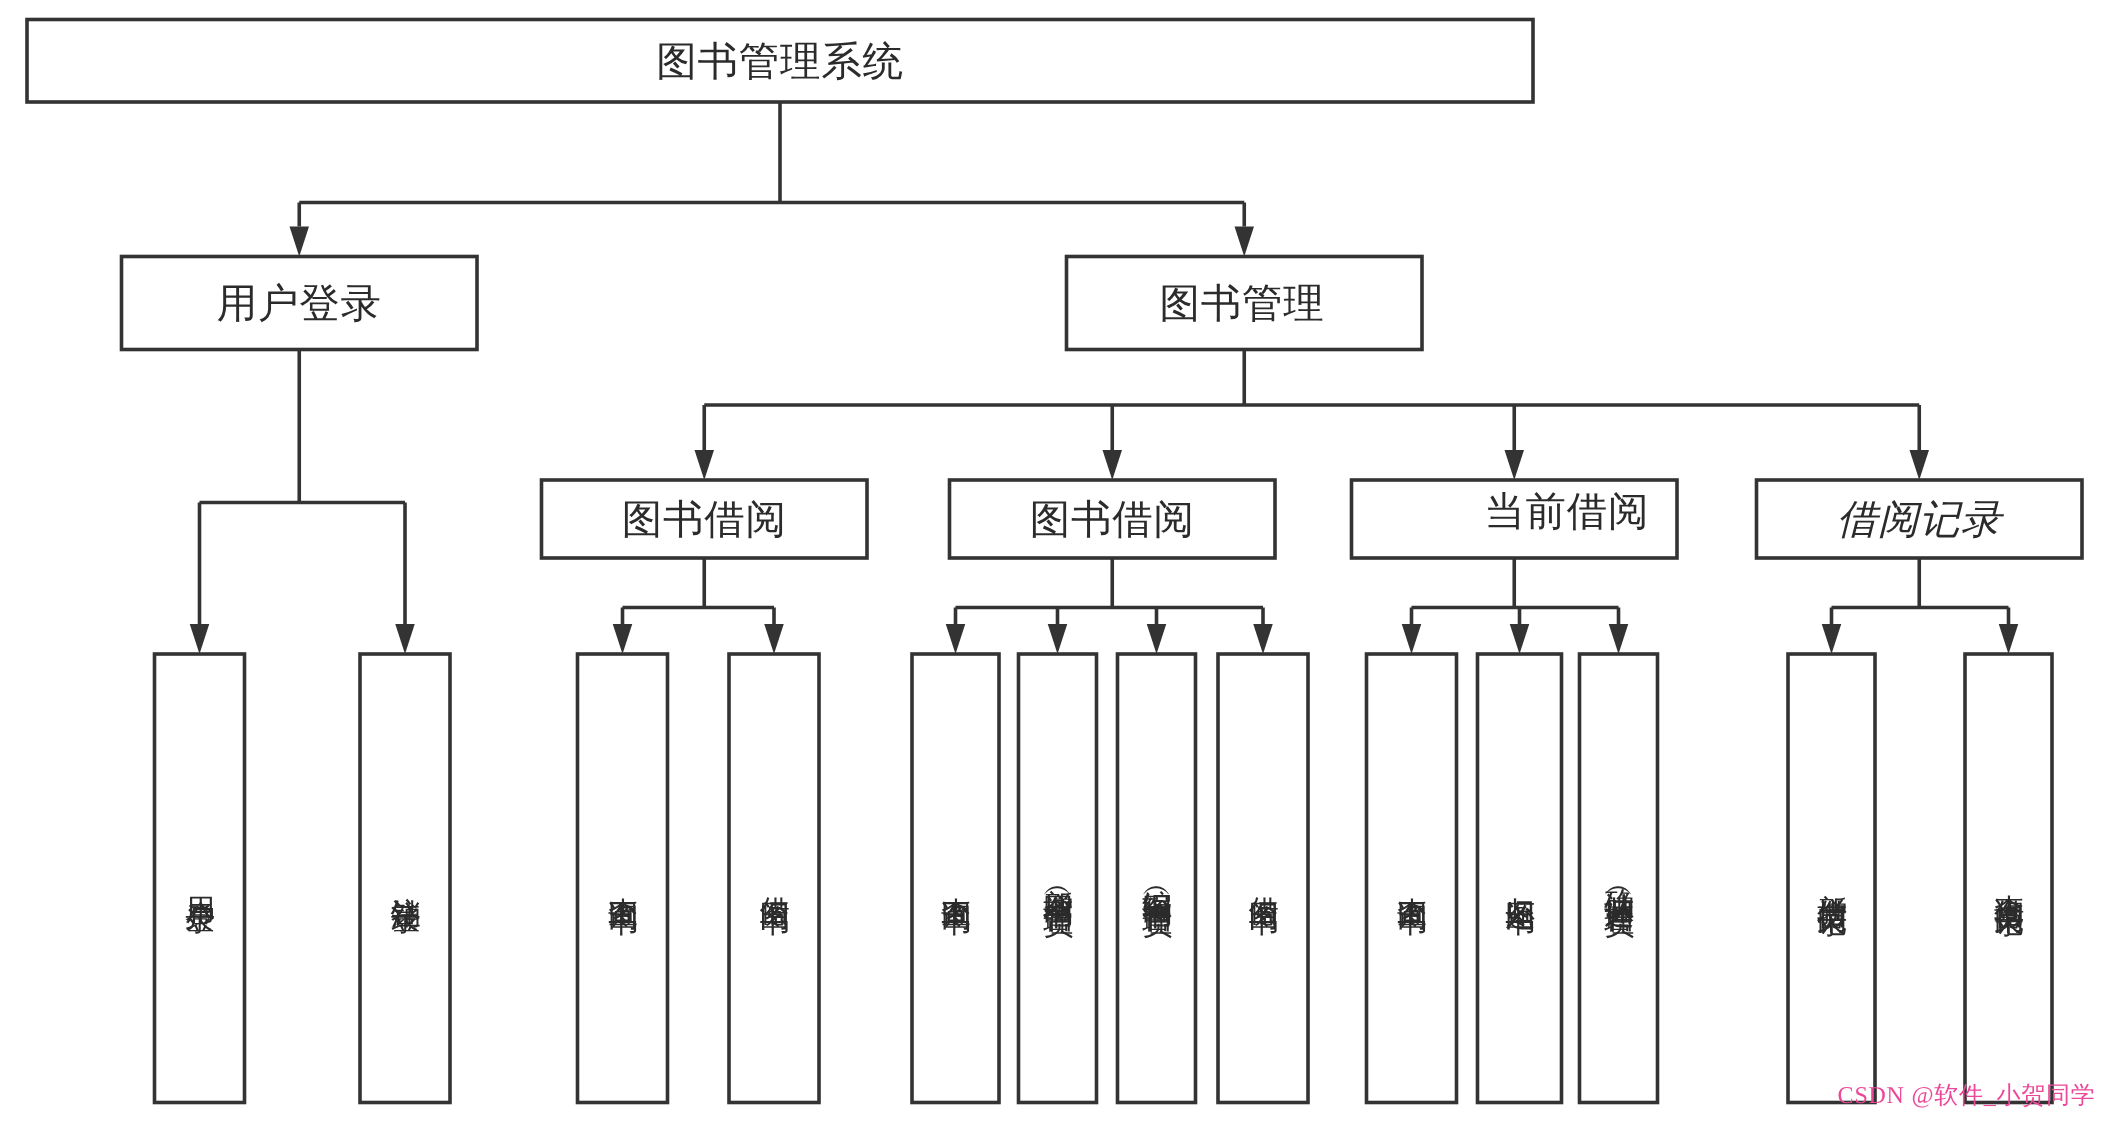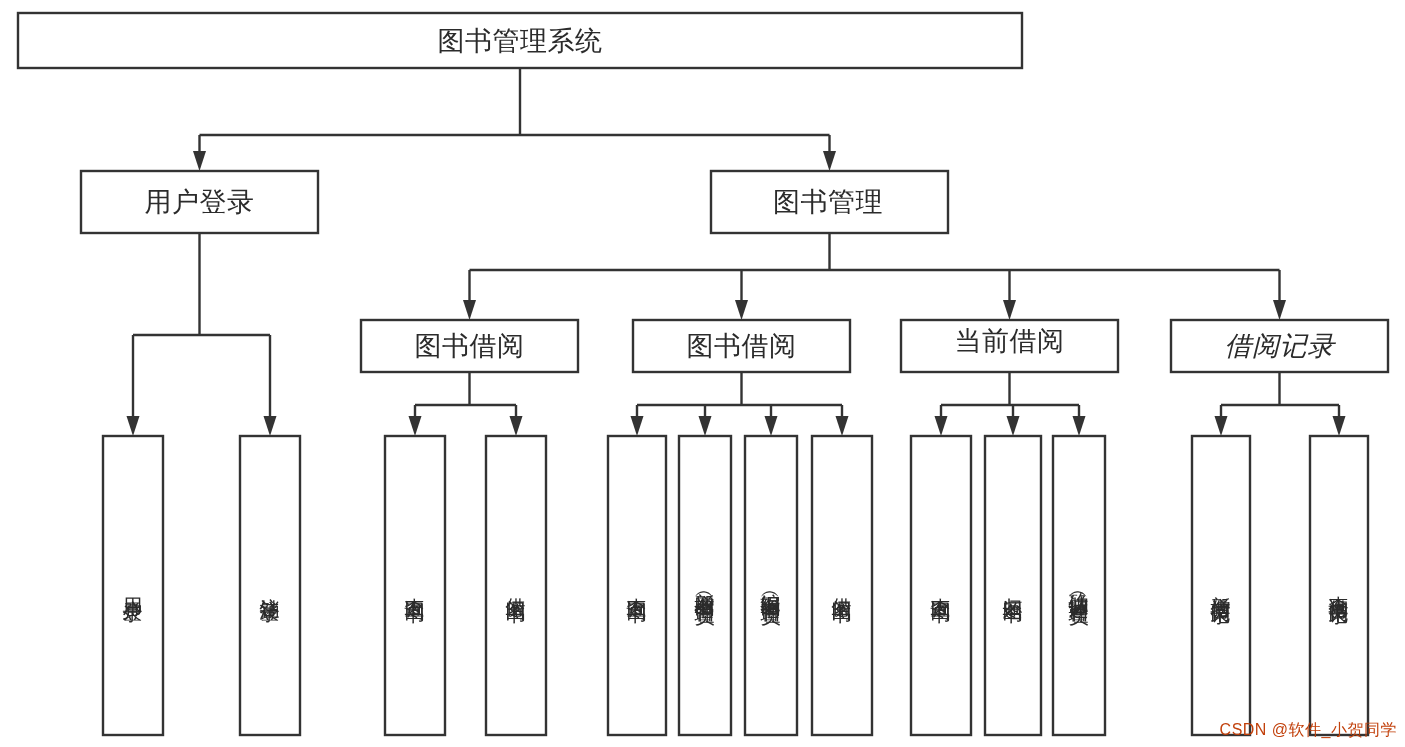--- a/index.html
+++ b/index.html
@@ -63,22 +63,22 @@
   .node-hit {
     position: absolute;
     cursor: pointer;
     background: transparent;
   }
   #watermark {
     position: absolute;
     right: 8px;
     bottom: 6px;
     font-size: 16px;
-    color: #c2410c;
-    font-family: Liberation Sans, sans-serif;
+    color: #ec4899;
+    font-family: Liberation Serif, serif;
     letter-spacing: 0.5px;
     white-space: nowrap;
     pointer-events: none;
   }
 </style>
 </head>
 <body>
 
 <div id="stage">
 
@@ -165,21 +165,21 @@
       <div class="node-label horizontal" style="left: 18px; top: 13px; width: 1004px; height: 55px;">图书管理系统</div>
       <div class="node-hit" style="left: 18px; top: 13px; width: 1004px; height: 55px;"></div>
       <div class="node-label horizontal" style="left: 81px; top: 171px; width: 237px; height: 62px;">用户登录</div>
       <div class="node-hit" style="left: 81px; top: 171px; width: 237px; height: 62px;"></div>
       <div class="node-label horizontal" style="left: 711px; top: 171px; width: 234px; height: 62px;">图书管理</div>
       <div class="node-hit" style="left: 711px; top: 171px; width: 237px; height: 62px;"></div>
       <div class="node-label horizontal" style="left: 361px; top: 320px; width: 217px; height: 52px;">图书借阅</div>
       <div class="node-hit" style="left: 361px; top: 320px; width: 217px; height: 52px;"></div>
       <div class="node-label horizontal" style="left: 633px; top: 320px; width: 217px; height: 52px;">图书借阅</div>
       <div class="node-hit" style="left: 633px; top: 320px; width: 217px; height: 52px;"></div>
-      <div class="node-label horizontal" style="left: 901px; top: 320px; width: 217px; height: 41px;">当前借阅</div>
+      <div class="node-label horizontal" style="left: 936px; top: 320px; width: 217px; height: 41px;">当前借阅</div>
       <div class="node-hit" style="left: 901px; top: 320px; width: 217px; height: 52px;"></div>
       <div class="node-label horizontal" style="left: 1171px; top: 320px; width: 217px; height: 52px; font-style: italic;">借阅记录</div>
       <div class="node-hit" style="left: 1171px; top: 320px; width: 217px; height: 52px;"></div>
       <div class="node-label vertical" style="left: 103px; top: 436px; width: 60px; height: 299px;">用户登录</div>
       <div class="node-hit" style="left: 103px; top: 436px; width: 60px; height: 299px;"></div>
       <div class="node-label vertical" style="left: 240px; top: 436px; width: 60px; height: 299px;">注销登录</div>
       <div class="node-hit" style="left: 240px; top: 436px; width: 60px; height: 299px;"></div>
       <div class="node-label vertical" style="left: 385px; top: 436px; width: 60px; height: 299px;">查询图书</div>
       <div class="node-hit" style="left: 385px; top: 436px; width: 60px; height: 299px;"></div>
       <div class="node-label vertical" style="left: 486px; top: 436px; width: 60px; height: 299px;">借阅图书</div>

